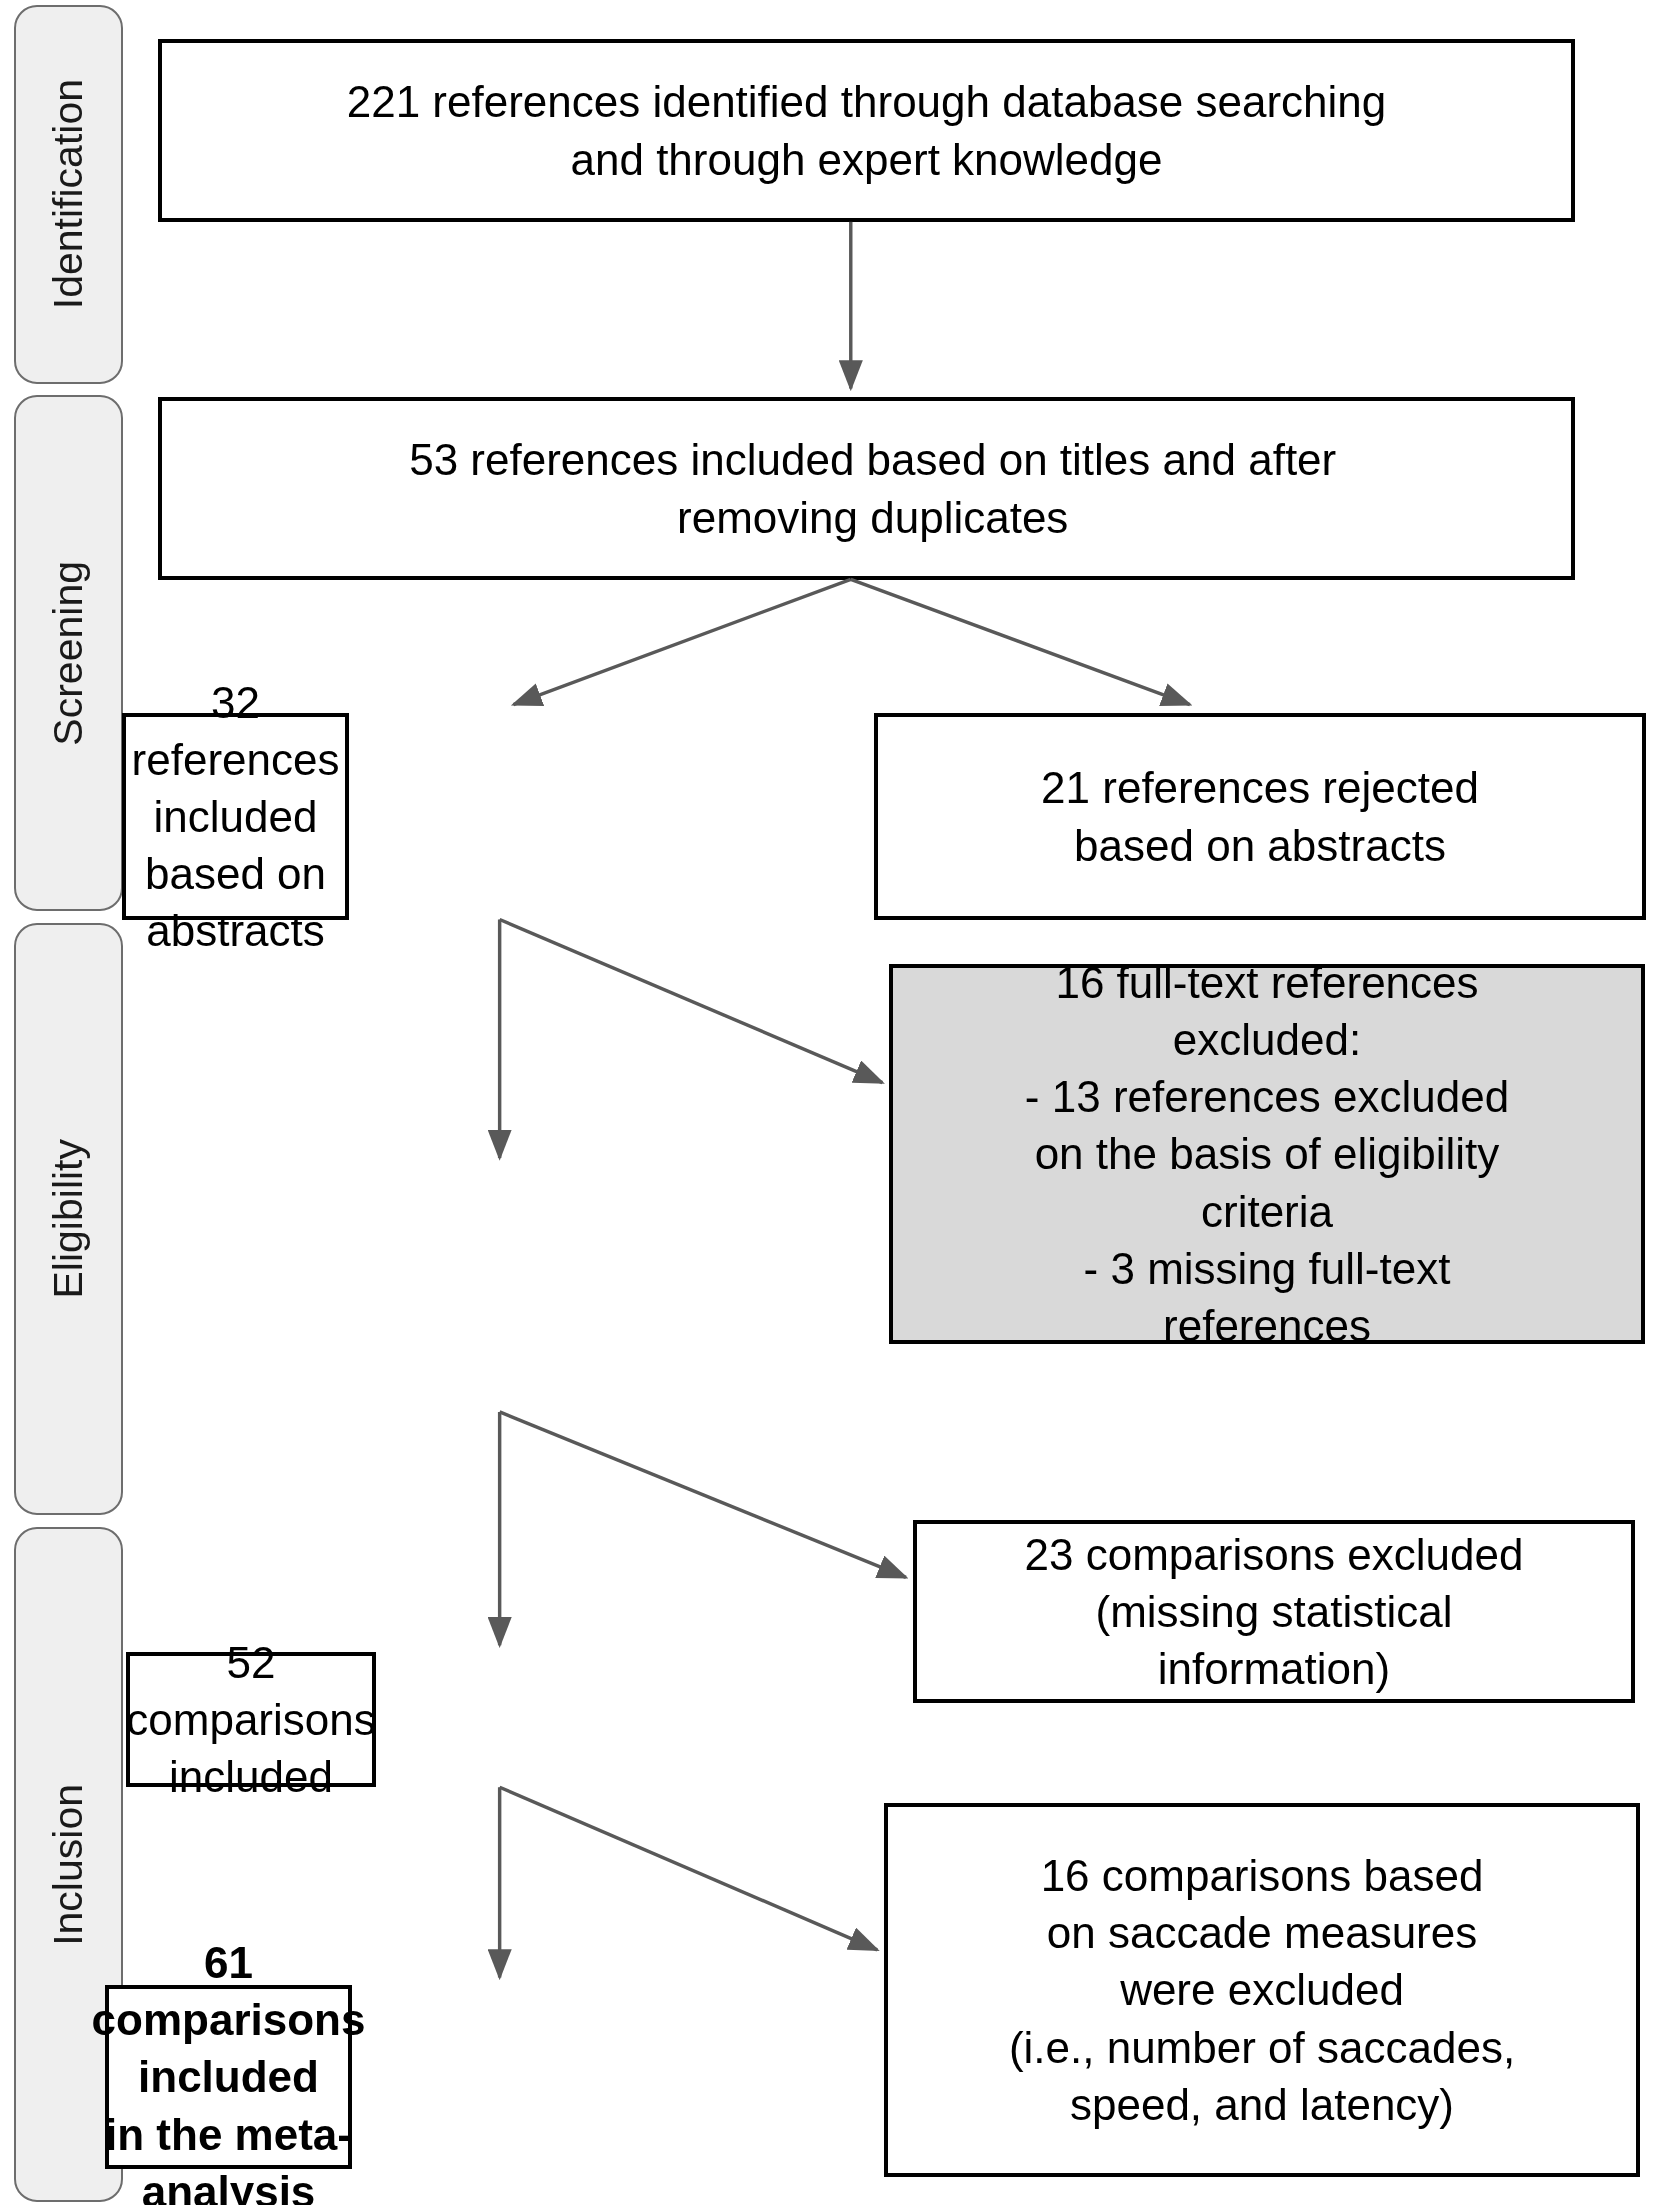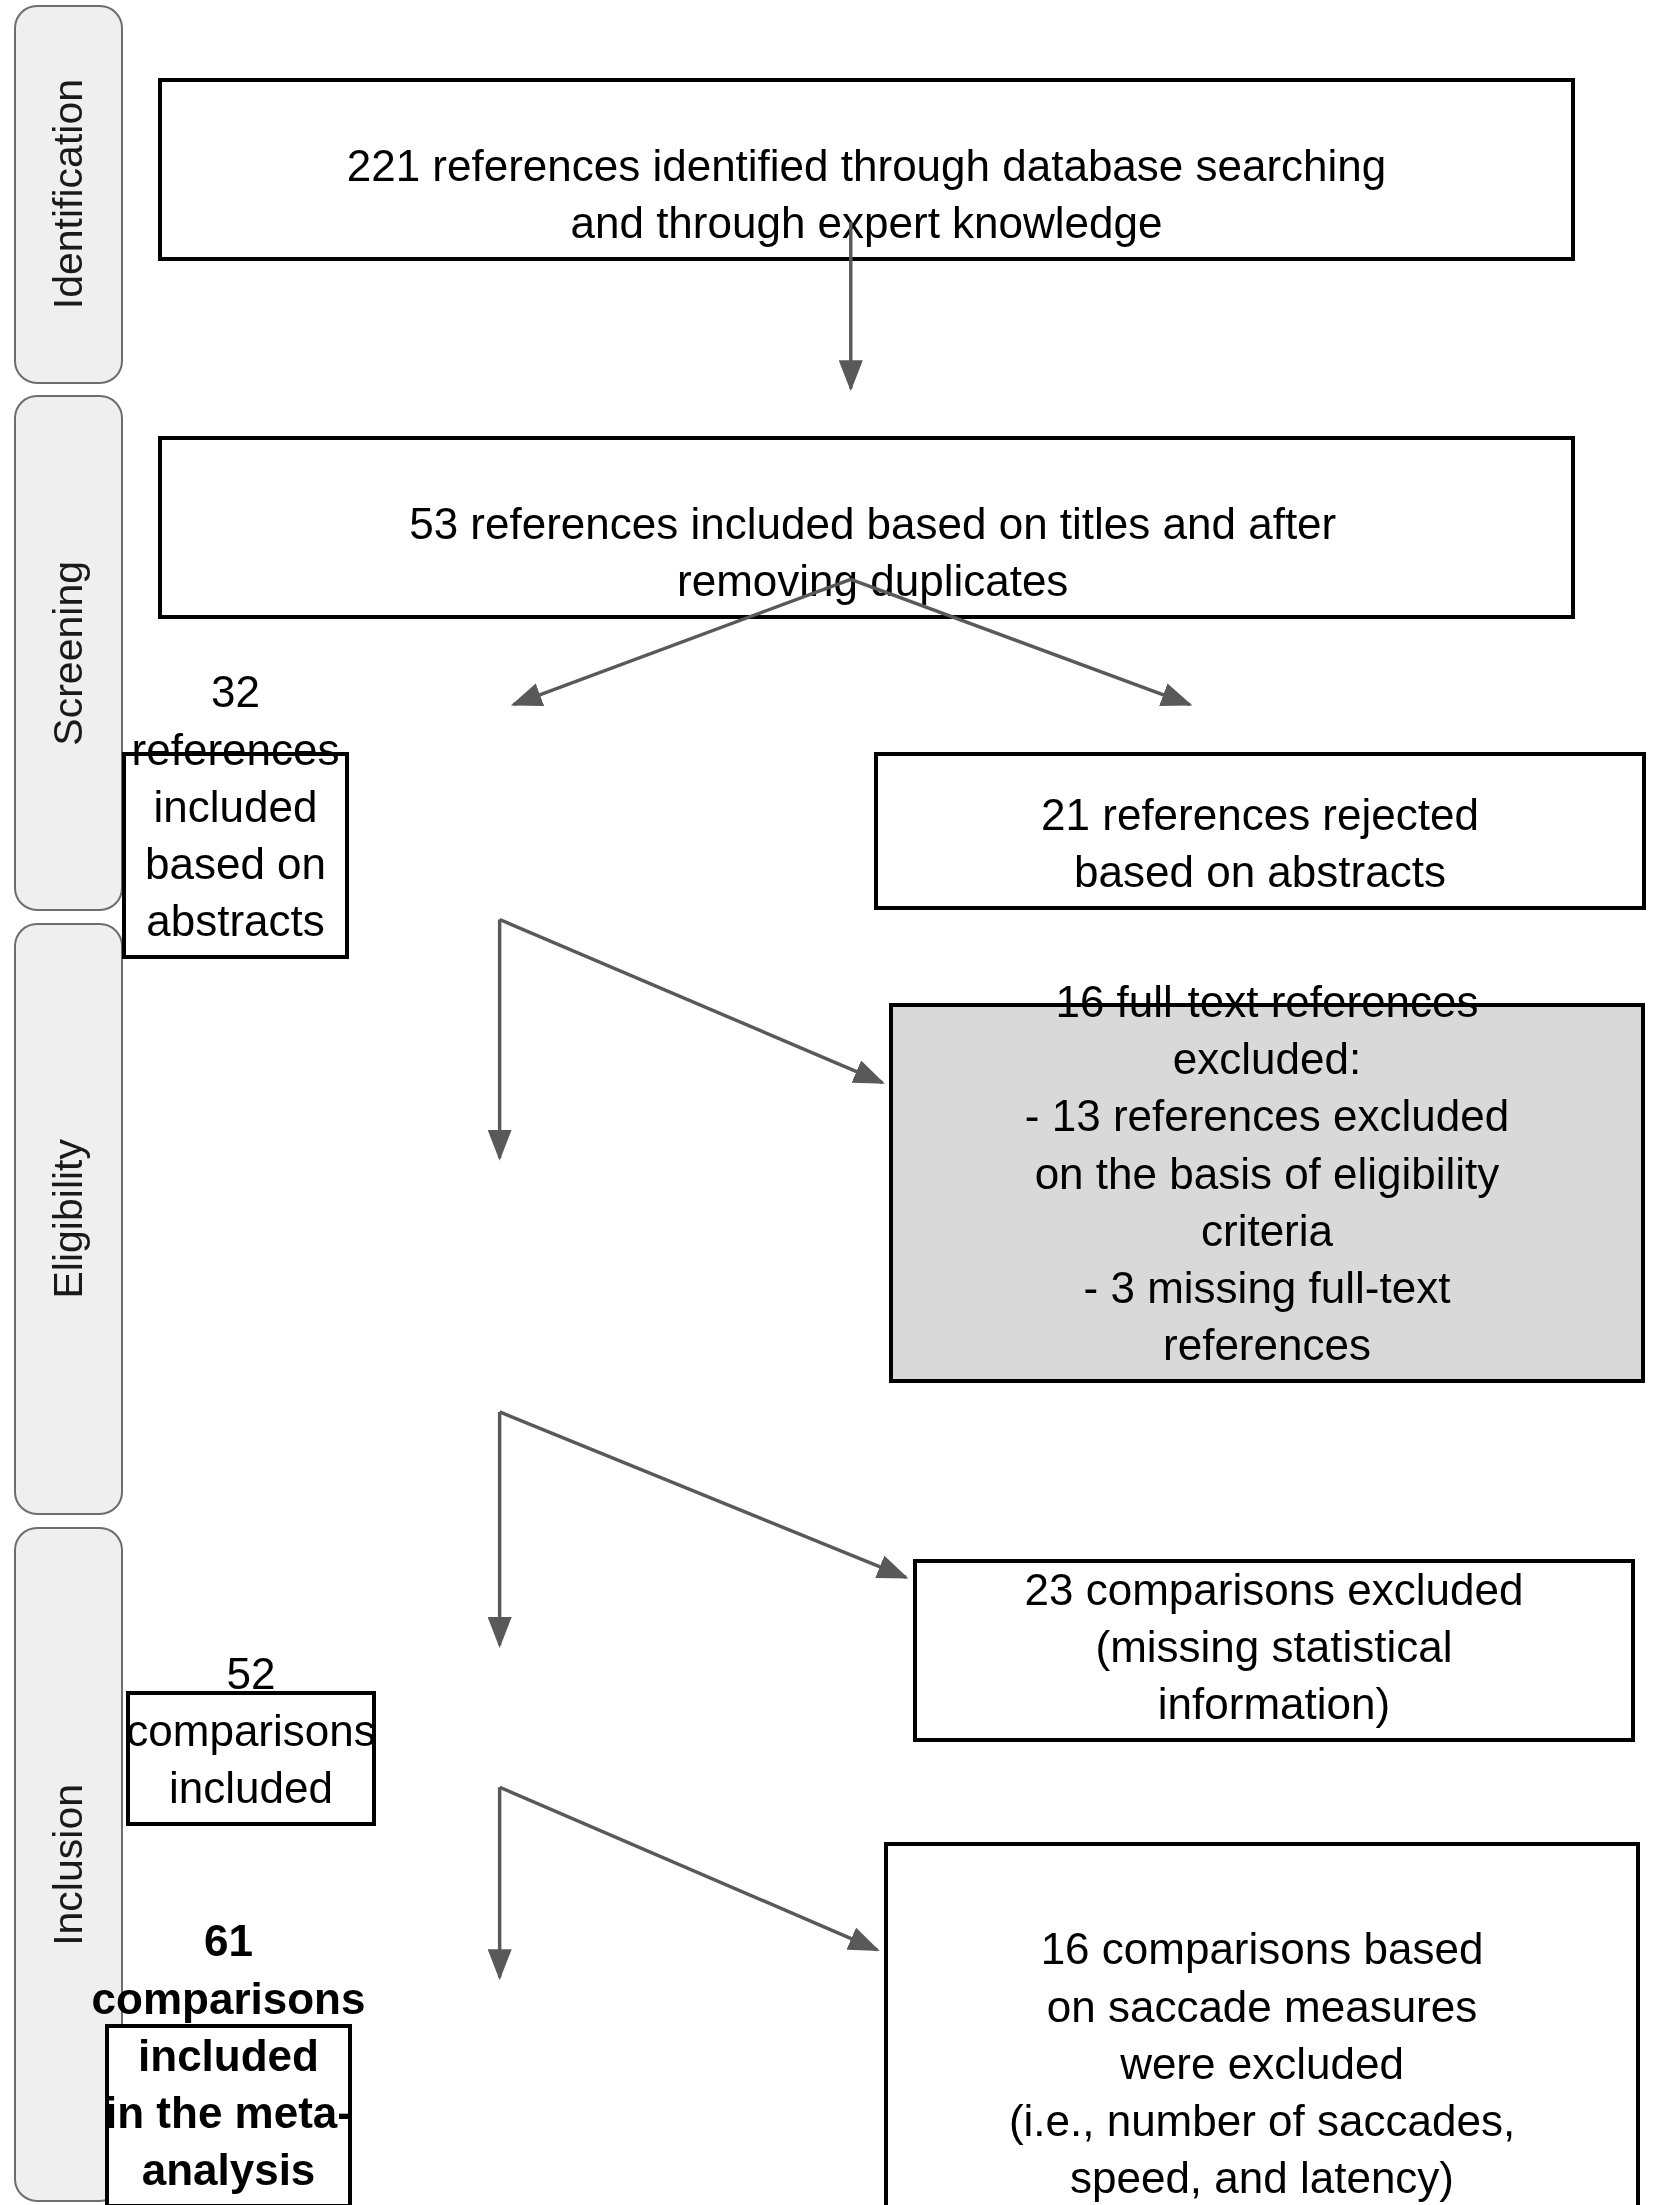--- a/index.html
+++ b/index.html
@@ -39,25 +39,24 @@
     font-family: "Liberation Sans", sans-serif;
   }
 
   
   .flow-box {
     position: absolute;
     box-sizing: border-box;
     background: #ffffff;
     border: 4px solid #000000;
     display: flex;
-    align-items: flex-end;
+    align-items: center;
     justify-content: center;
     text-align: center;
     padding: 5.7px 12.6px;
-    margin-top: 39px;
   }
   .flow-box .box-text {
     font-size: 44px;
     line-height: 1.30;
     color: #000000;
     white-space: pre-line;
     font-family: "Liberation Sans", sans-serif;
   }
   .flow-box.shaded {
     background: #d9d9d9;
@@ -105,21 +104,21 @@
   <div class="flow-box" style="left:158px; top:397px; width:1417px; height:183px;padding-left:25px;">
     <span class="box-text">53 references included based on titles and after
 removing duplicates</span>
   </div>
 
   <div class="flow-box" style="left:122px; top:713px; width:227px; height:207px;">
     <span class="box-text">32 references included
 based on abstracts</span>
   </div>
 
-  <div class="flow-box" style="left:874px; top:713px; width:772px; height:158px;">
+  <div class="flow-box" style="left:874px; top:713px; width:772px; height:207px;">
     <span class="box-text">21 references rejected
 based on abstracts</span>
   </div>
 
   <div class="flow-box shaded" style="left:889px; top:964px; width:756px; height:380px;">
     <span class="box-text">16 full-text references
 excluded:
 -  13 references excluded
 on the basis of eligibility
 criteria

